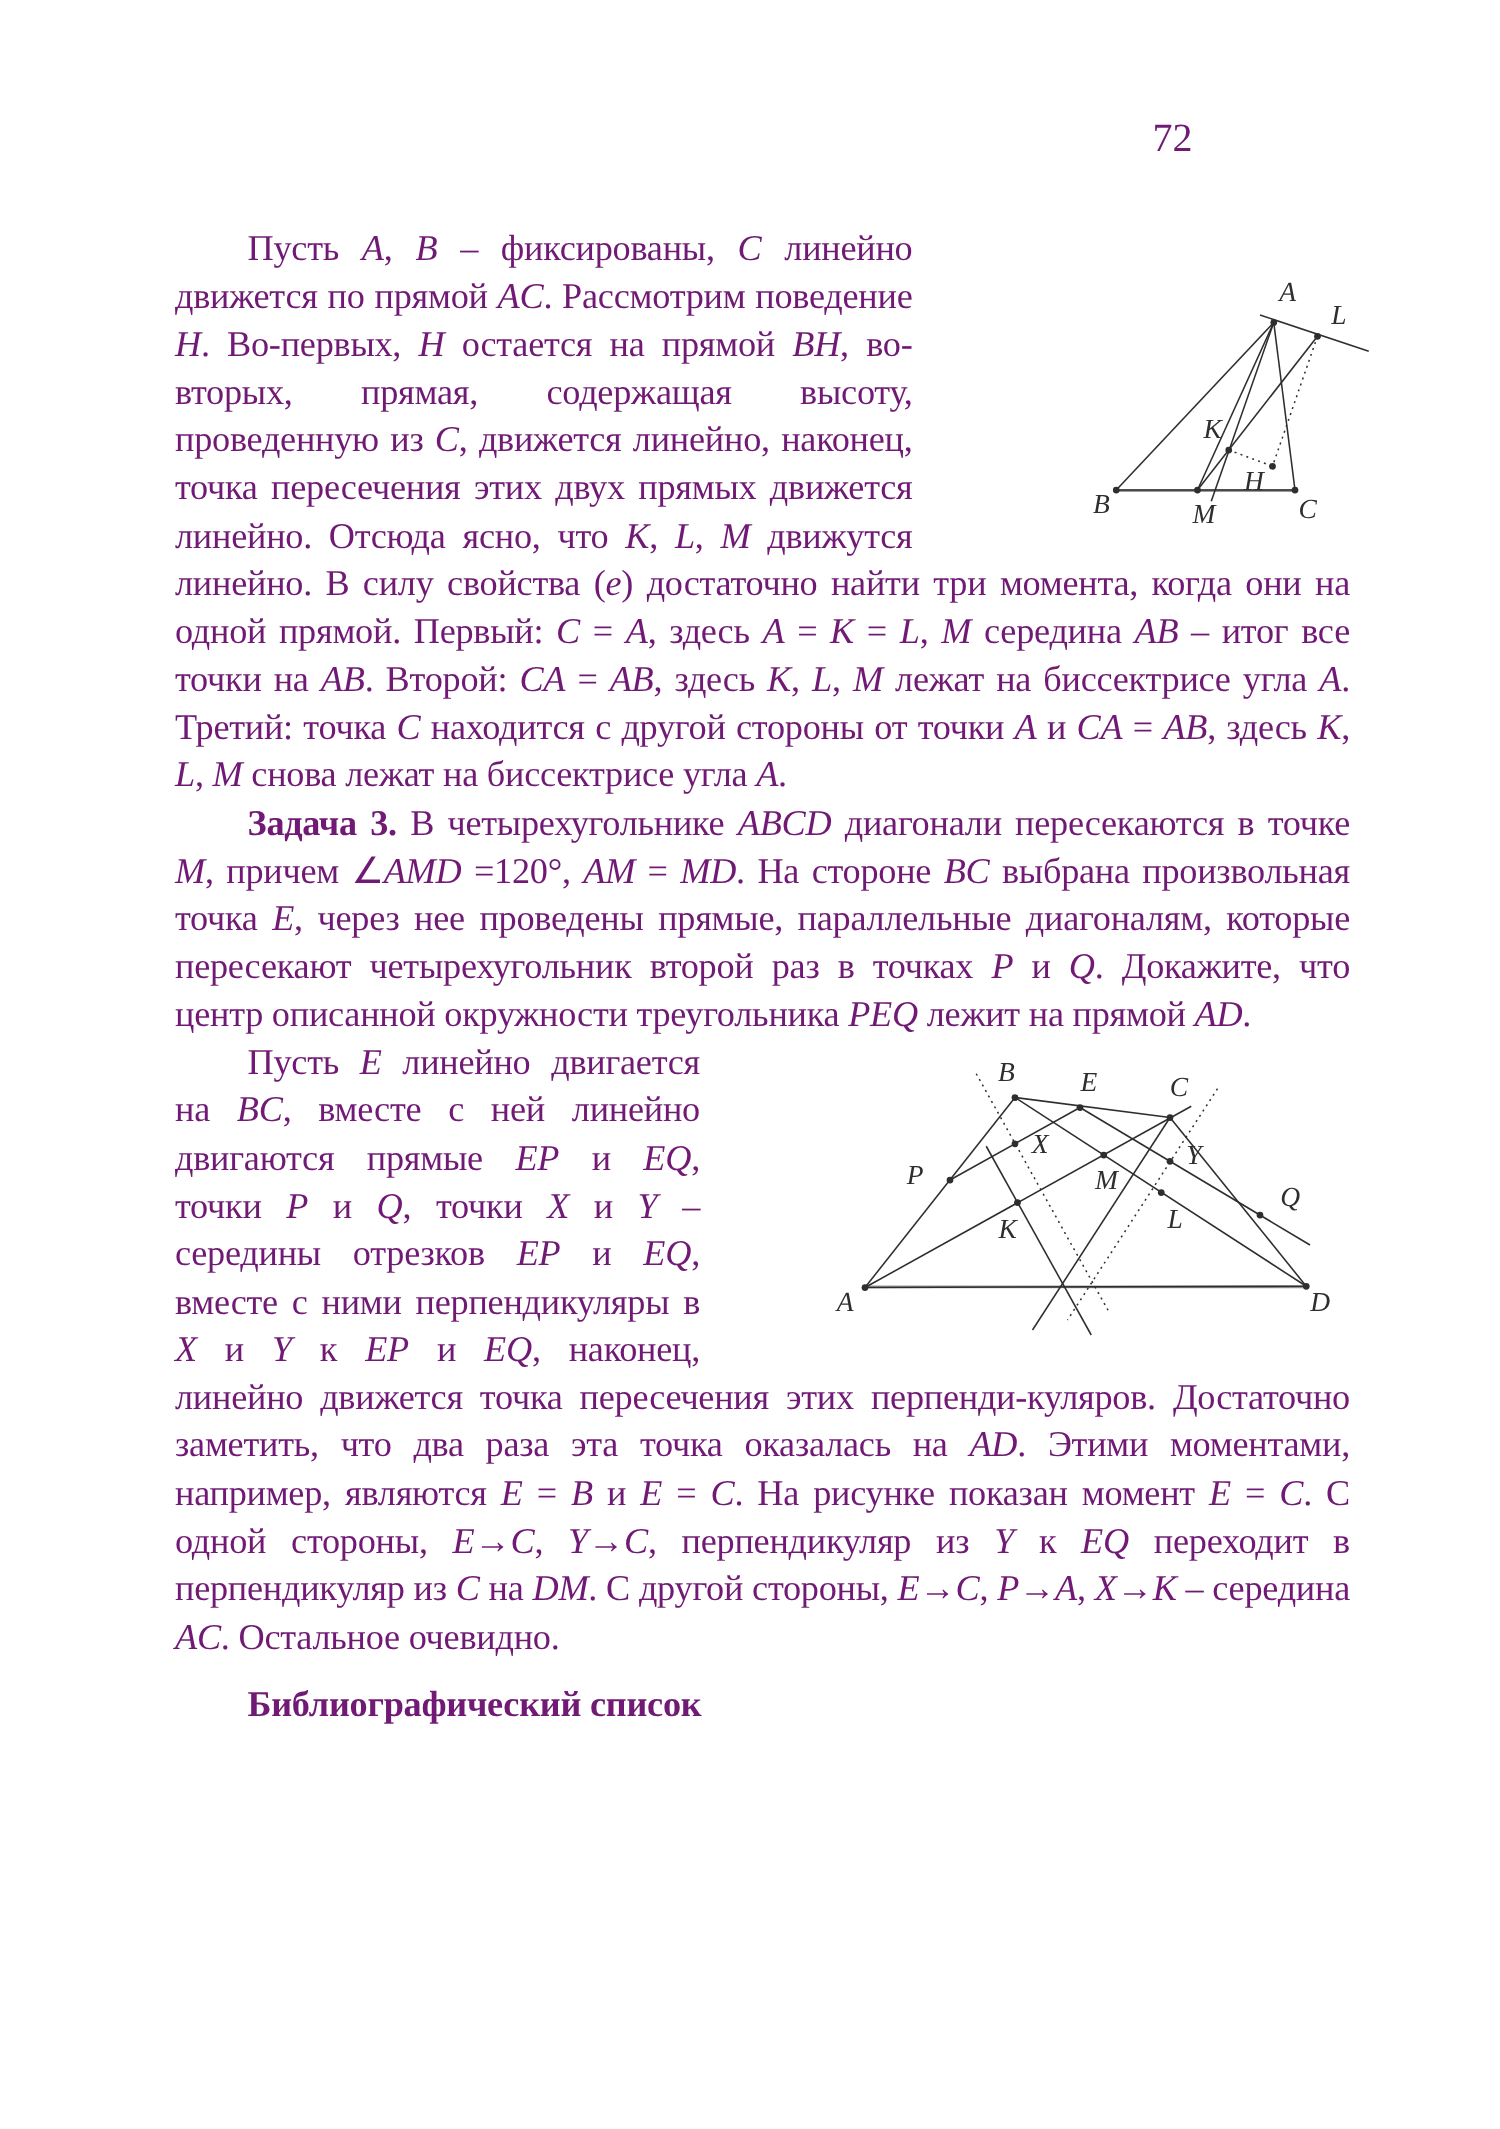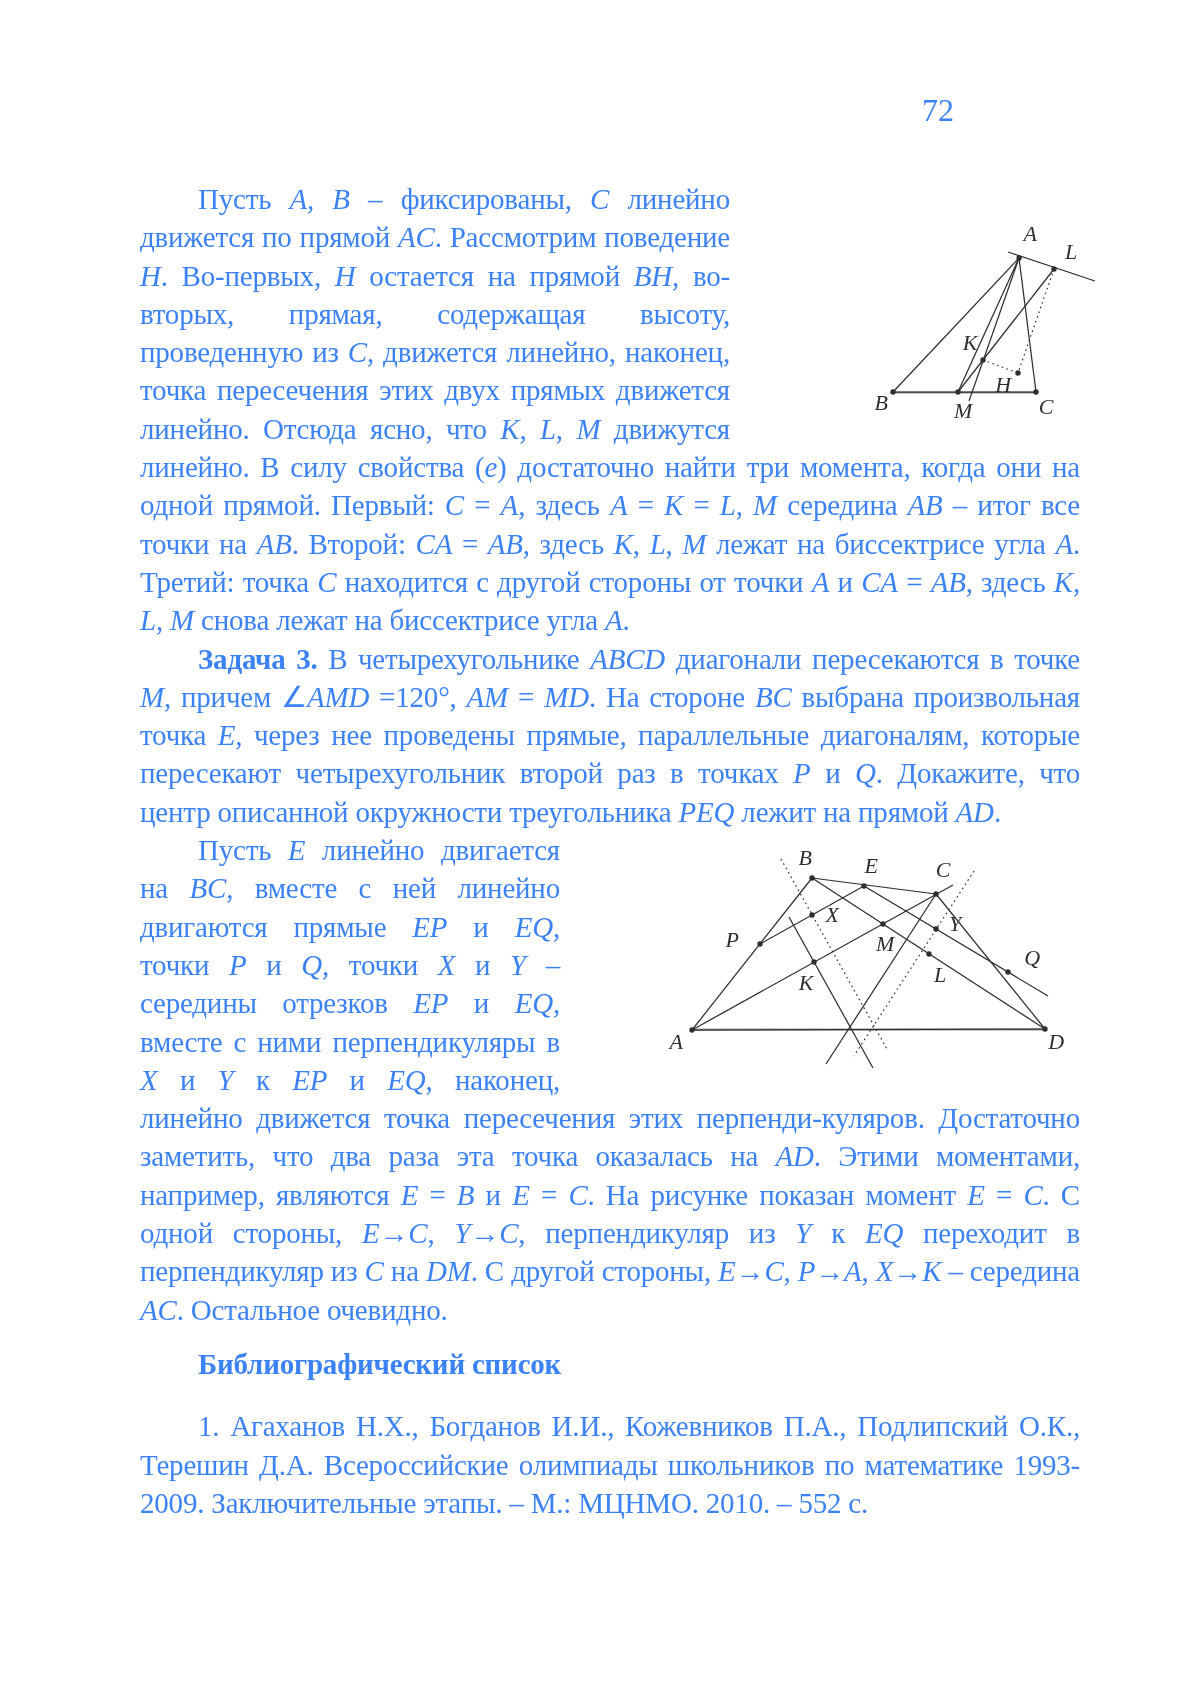--- a/index.html
+++ b/index.html
@@ -1,32 +1,32 @@
 <!DOCTYPE html>
 <html><head>
 <meta charset="utf-8">
 <style>
   html,body { margin:0; padding:0; background:#ffffff; }
   .page {
     position:relative; width:1200px; height:1703px; background:#ffffff;
-    font-family:"Liberation Serif", serif; color:#3b82f6; overflow:hidden;
+    font-family:"Liberation Serif", serif; color:#701a75; overflow:hidden;
   }
   .pagenum {
     position:absolute; left:922px; top:92px; font-size:32px; line-height:36px;
   }
   .content {
     position:absolute; left:140px; top:180px; width:940px;
   }
   p.para {
     margin:0; font-size:29px; line-height:38.3px; text-align:justify;
     text-indent:58px; letter-spacing:-0.2px;
   }
   .bib-heading {
     font-size:29px; line-height:38.3px; font-weight:bold;
-    margin:16px 0 24px 0; text-indent:58px; letter-spacing:-0.2px;
+    margin:16px 0 12px 0; text-indent:58px; letter-spacing:-0.2px;
   }
   .fig-float { float:right; position:relative; }
   .fig-float.fig1 { width:350px; height:266px; }
   .fig-float.fig2 { width:520px; height:266px; }
   .fig1 svg { margin-left:5px; margin-top:14px; }
   .fig2 svg { margin-left:30px; margin-top:10px; }
   svg text { font-family:"Liberation Serif", serif; }
 </style>
 </head>
 <body>
@@ -107,19 +107,16 @@
             <text x="158" y="149" text-anchor="middle" font-style="italic" font-size="22" fill="#2e2e2e">K</text>
             <text x="292" y="141" text-anchor="middle" font-style="italic" font-size="22" fill="#2e2e2e">L</text>
             <text x="384" y="124" text-anchor="middle" font-style="italic" font-size="22" fill="#2e2e2e">Q</text>
             <text x="28" y="208" text-anchor="middle" font-style="italic" font-size="22" fill="#2e2e2e">A</text>
             <text x="408" y="208" text-anchor="middle" font-style="italic" font-size="22" fill="#2e2e2e">D</text>
           </svg></span><span class="runs"><span>Пусть </span><i>E</i><span> линейно двигается на </span><i>BC</i><span>, вместе с ней линейно двигаются прямые </span><i>EP</i><span> и </span><i>EQ</i><span>, точки </span><i>P</i><span> и </span><i>Q</i><span>, точки </span><i>X</i><span> и </span><i>Y</i><span> – середины отрезков </span><i>EP</i><span> и </span><i>EQ</i><span>, вместе с ними перпендикуляры в </span><i>X</i><span> и </span><i>Y</i><span> к </span><i>EP</i><span> и </span><i>EQ</i><span>, наконец, линейно движется точка пересечения этих перпенди-куляров. Достаточно заметить, что два раза эта точка оказалась на </span><i>AD</i><span>. Этими моментами, например, являются </span><i>E</i><span> = </span><i>B</i><span> и </span><i>E</i><span> = </span><i>C</i><span>. На рисунке показан момент </span><i>E</i><span> = </span><i>C</i><span>. С одной стороны, </span><i>E</i><span>→</span><i>C</i><span>, </span><i>Y</i><span>→</span><i>C</i><span>, перпендикуляр из </span><i>Y</i><span> к </span><i>EQ</i><span> переходит в перпендикуляр из </span><i>C</i><span> на </span><i>DM</i><span>. С другой стороны, </span><i>E</i><span>→</span><i>C</i><span>, </span><i>P</i><span>→</span><i>A</i><span>, </span><i>X</i><span>→</span><i>K</i><span> – середина </span><i>AC</i><span>. Остальное очевидно.</span></span>
     </p>
 
     <h3 class="bib-heading">Библиографический список</h3>
 
-    <p class="para">
-      <span class="runs"><span>1. Агаханов Н.Х., Богданов И.И., Кожевников П.А., Подлипский О.К., Терешин Д.А. Всероссийские олимпиады школьников по математике 1993-2009. Заключительные этапы. – М.: МЦНМО. 2010. – 552 с.</span></span>
-    </p>
 
 
   </div>
 </div>
 
 </body></html>

